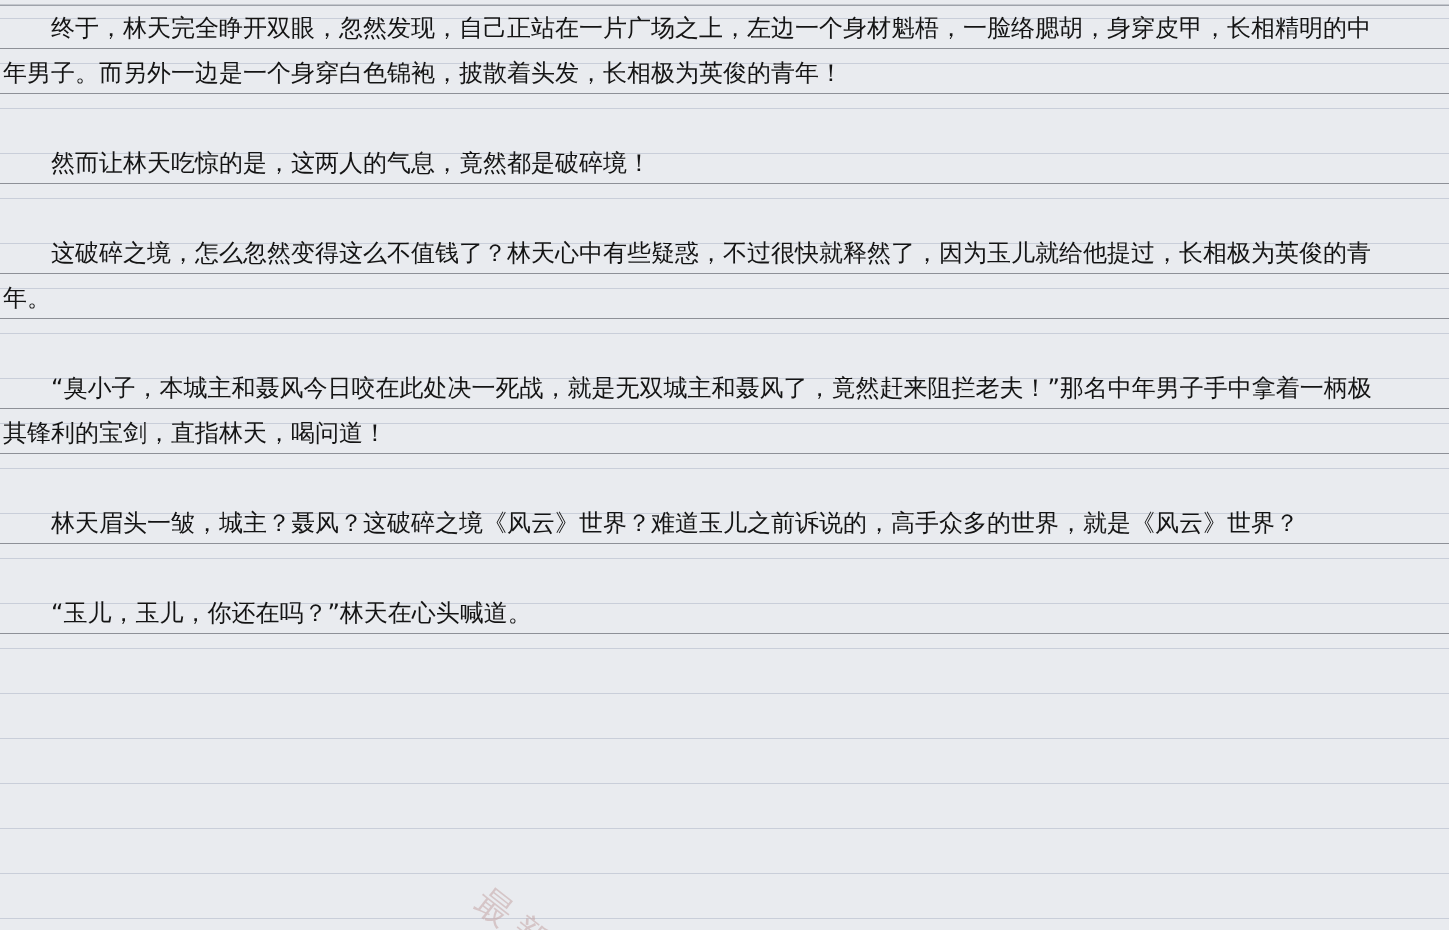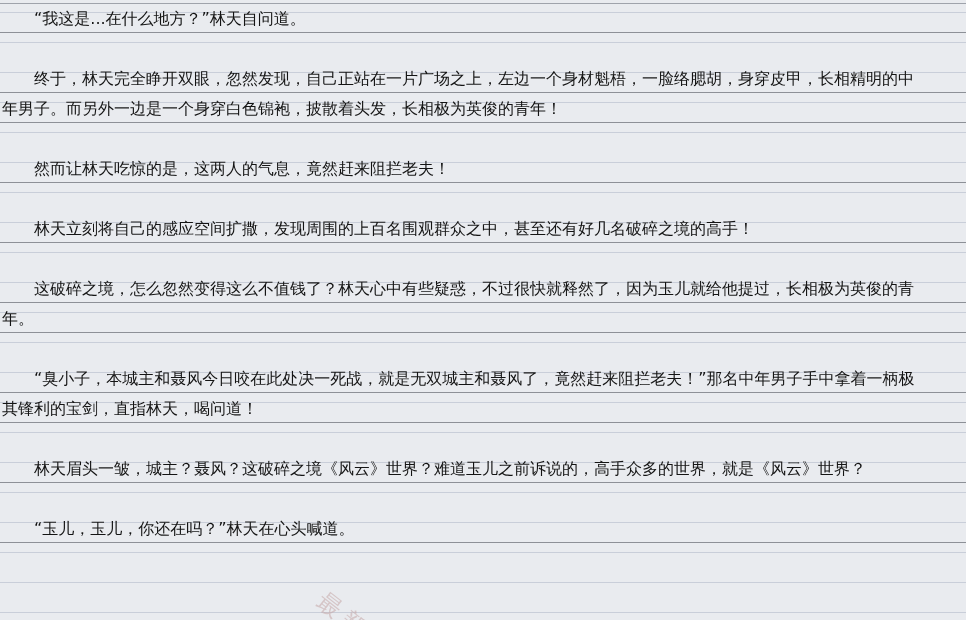--- a/index.html
+++ b/index.html
@@ -63,23 +63,21 @@
     white-space: nowrap;
     pointer-events: none;
   }
 </style>
 </head>
 <body>
 
 <div class="page">
   <div class="top-rule"></div>
 
-  <p class="para">“我这是...在什么地方？”林天自问道。</p>
   <p class="para">终于，林天完全睁开双眼，忽然发现，自己正站在一片广场之上，左边一个身材魁梧，一脸络腮胡，身穿皮甲，长相精明的中年男子。而另外一边是一个身穿白色锦袍，披散着头发，长相极为英俊的青年！</p>
-  <p class="para">然而让林天吃惊的是，这两人的气息，竟然赶来阻拦老夫！</p>
-  <p class="para">林天立刻将自己的感应空间扩撒，发现周围的上百名围观群众之中，甚至还有好几名破碎之境的高手！</p>
+  <p class="para">然而让林天吃惊的是，这两人的气息，竟然都是破碎境！</p>
   <p class="para">这破碎之境，怎么忽然变得这么不值钱了？林天心中有些疑惑，不过很快就释然了，因为玉儿就给他提过，长相极为英俊的青年。</p>
   <p class="para">“臭小子，本城主和聂风今日咬在此处决一死战，就是无双城主和聂风了，竟然赶来阻拦老夫！”那名中年男子手中拿着一柄极其锋利的宝剑，直指林天，喝问道！</p>
   <p class="para">林天眉头一皱，城主？聂风？这破碎之境《风云》世界？难道玉儿之前诉说的，高手众多的世界，就是《风云》世界？</p>
   <p class="para">“玉儿，玉儿，你还在吗？”林天在心头喊道。</p>
 
   <div class="watermark">最新</div>
 </div>
 
 </body></html>

